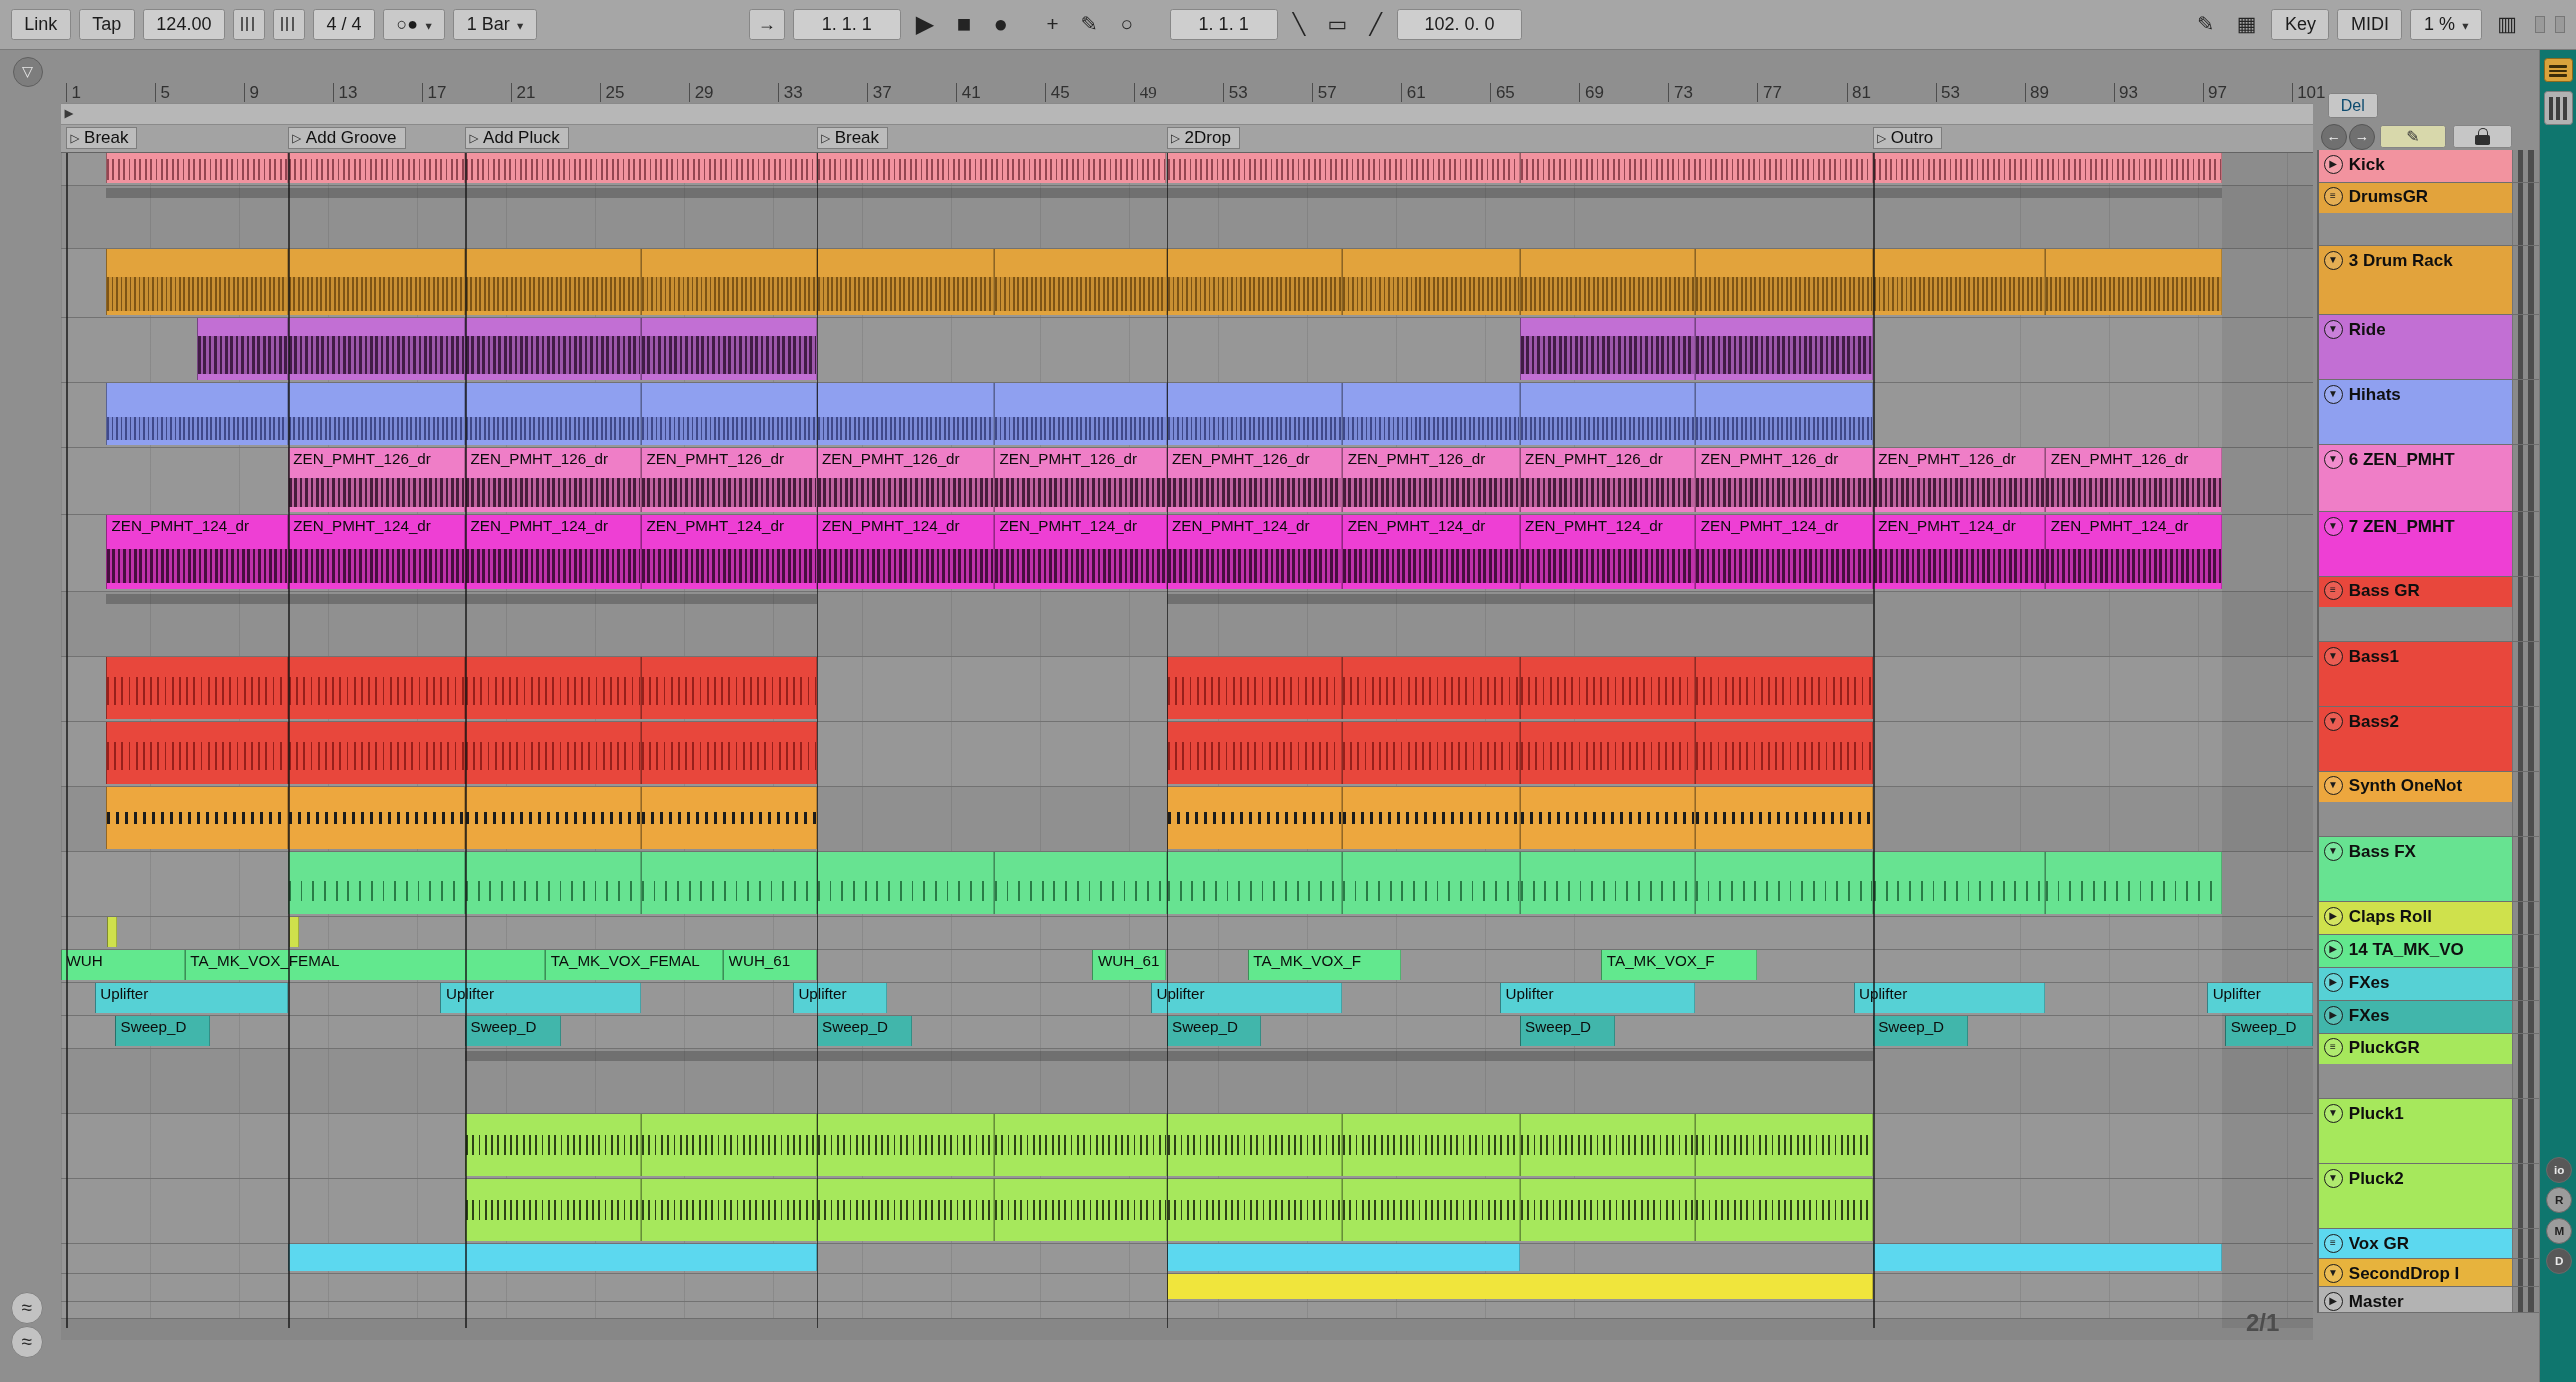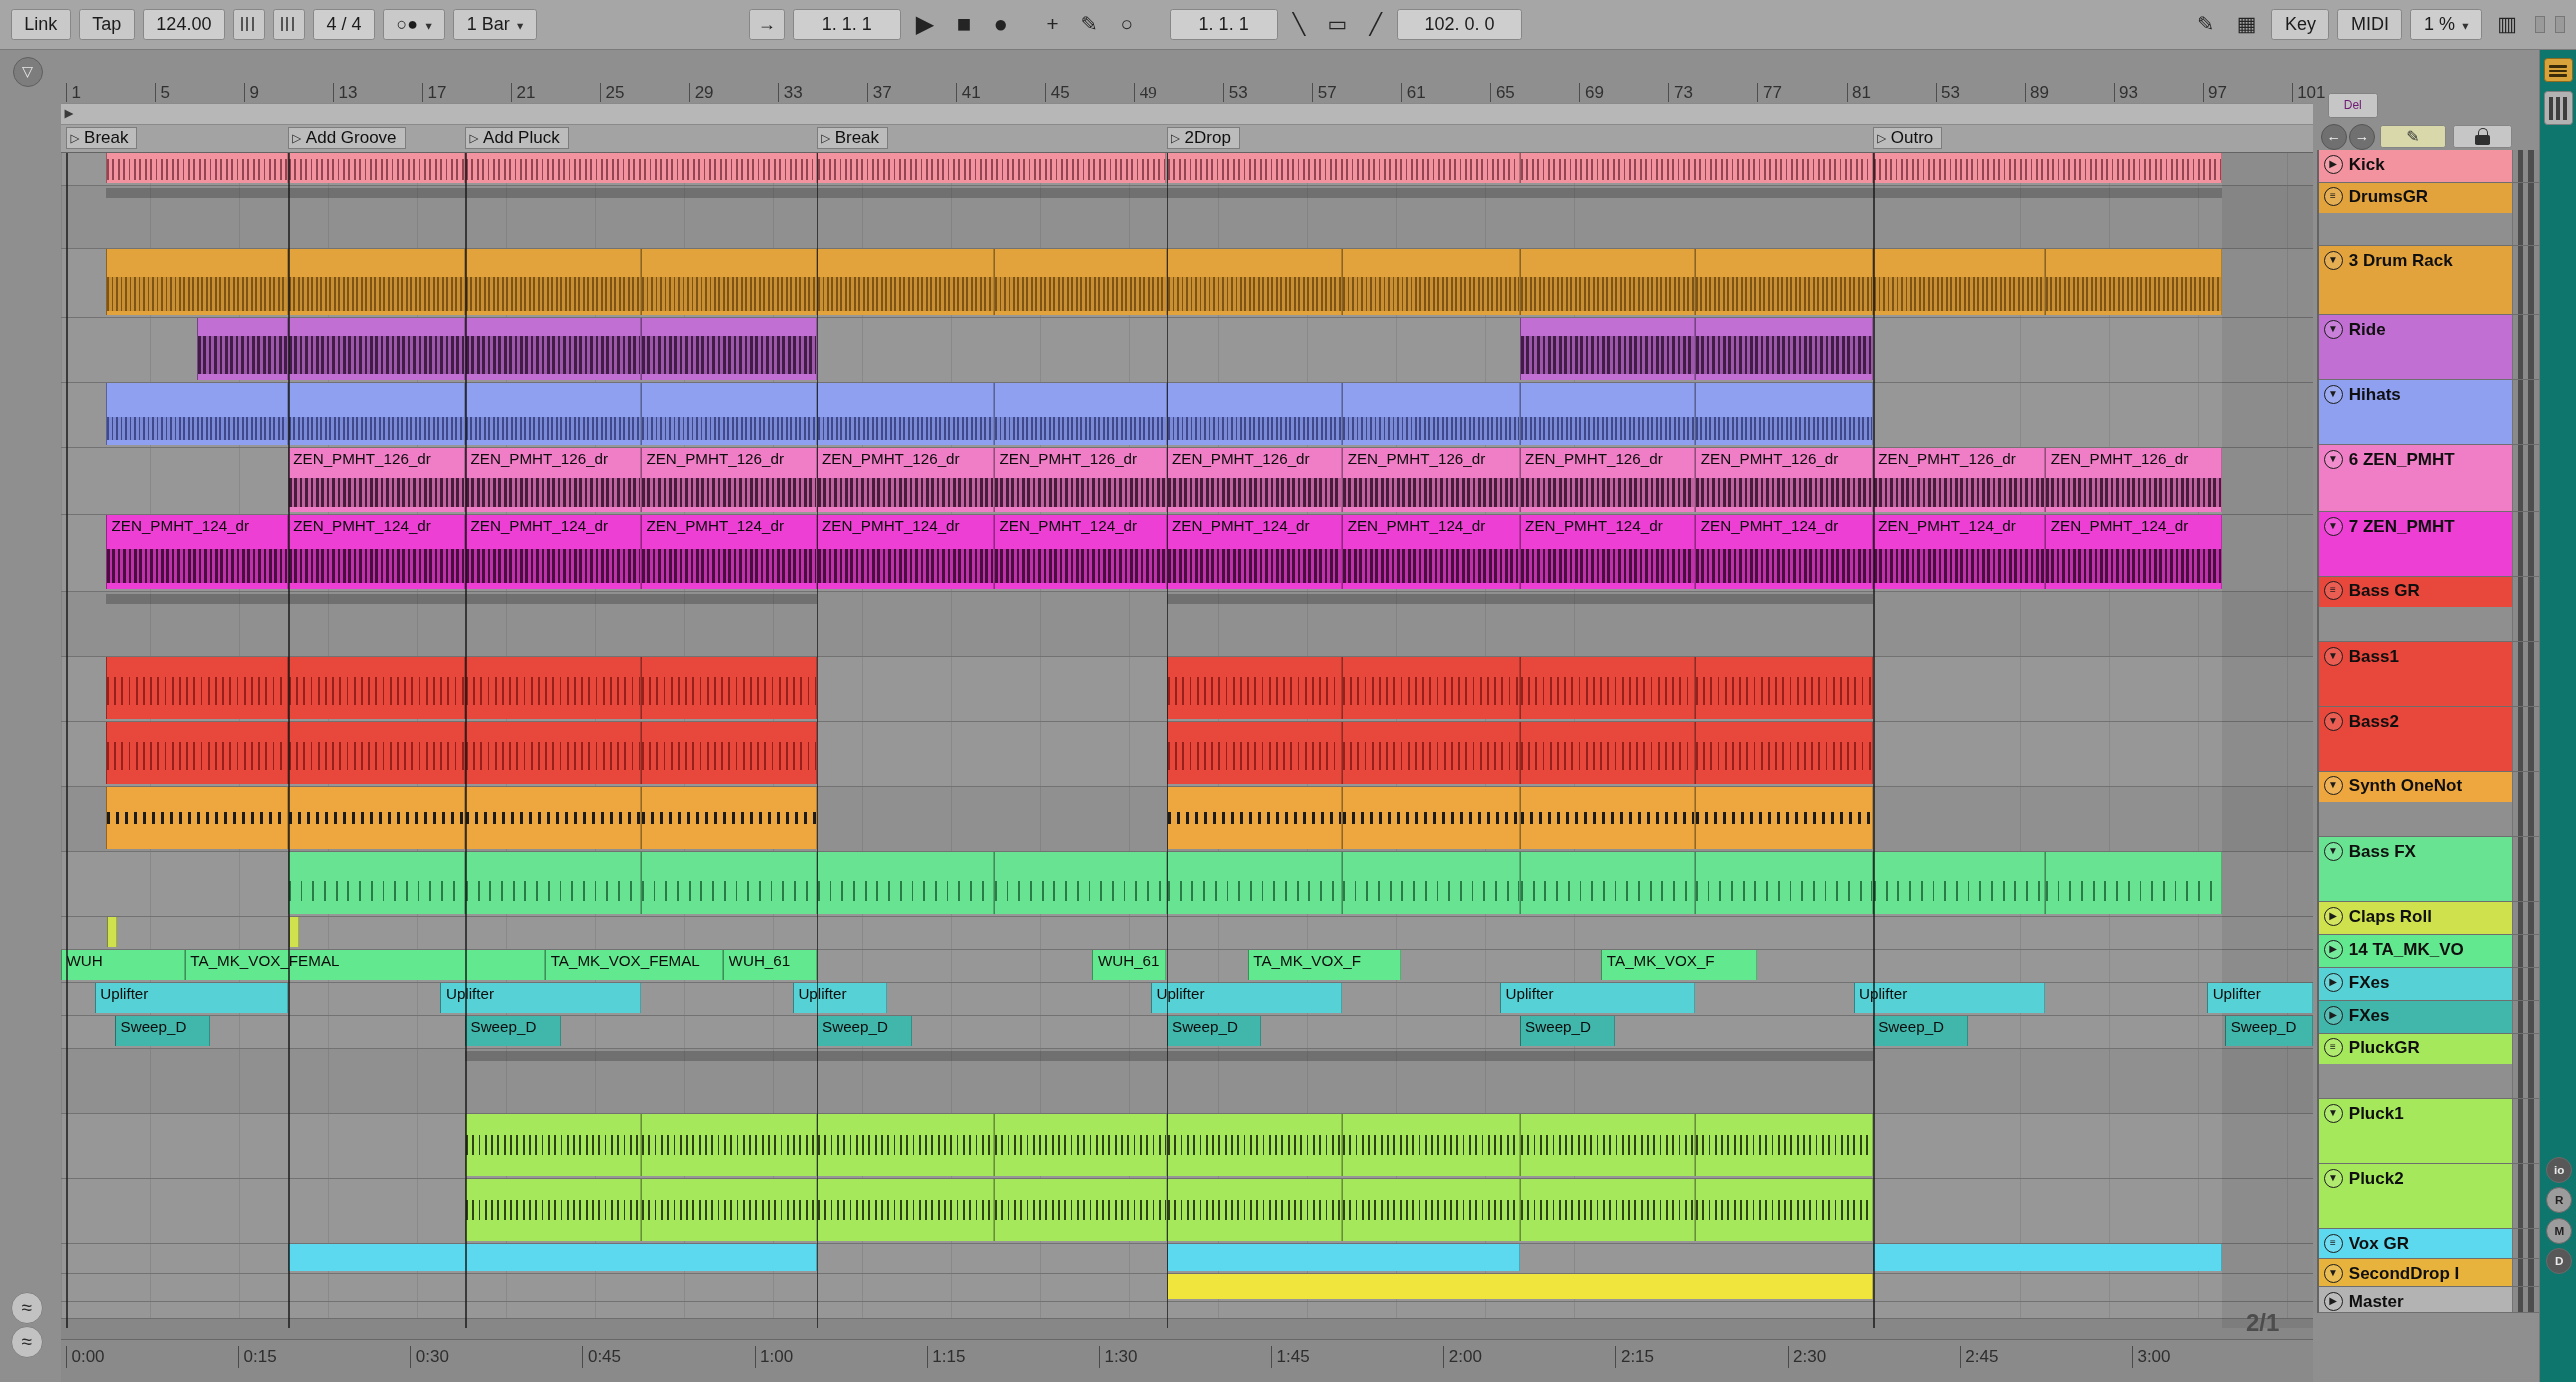--- a/index.html
+++ b/index.html
@@ -66,21 +66,21 @@
 
   
   #hscroll{position:absolute;left:61px;top:1318px;width:2252px;height:21.5px;background:#878787;border-top:0.9px solid #6e6e6e;box-sizing:border-box}
   #grid-label{position:absolute;left:2246px;top:1309px;font-size:24px;font-weight:bold;color:#4d4d4d;z-index:20}
   #time-ruler{position:absolute;left:61px;top:1339px;width:2252px;height:43px;background:#8a8a8a;border-top:1.8px solid #686868;box-sizing:border-box}
   .time-num{position:absolute;top:6.3px;height:21.5px;line-height:21.5px;font-size:17px;color:#2e2e2e;border-left:0.9px solid #4a4a4a;padding-left:4.5px}
 
   
   #edit-controls{position:absolute;left:2317px;top:88px;width:222px;height:62px}
   #del-btn{position:absolute;left:10.8px;top:5.4px;width:50px;height:25px;background:#c6c6c6;border:0.9px solid #828282;
-       border-radius:2.7px;font-size:12px;text-align:center;line-height:23px;color:#701a75;box-sizing:border-box}
+       border-radius:2.7px;font-size:16px;text-align:center;line-height:23px;color:#0c4a6e;box-sizing:border-box}
   .nav-circle{position:absolute;top:36px;width:24px;height:24px;border-radius:50%;background:#707070;color:#efefef;
        font-size:14.3px;text-align:center;line-height:23px;border:0.9px solid #555}
   #nav-back{left:3.6px}#nav-fwd{left:32px}
   .mini-wide{position:absolute;top:37px;height:23px;border:0.9px solid #858585;border-radius:2.7px;box-sizing:border-box;text-align:center}
   #draw-auto{left:63px;width:66px;background:#d8d8ab;font-size:16px;line-height:21.5px;color:#333}
   #lock-env{left:136px;width:59px;background:#c6c6c6}
   .lock{display:inline-block;position:relative;width:15.2px;height:11.7px;margin-top:8px}
   .lock .shackle{position:absolute;left:2.7px;top:-6.3px;width:8px;height:7.2px;border:1.8px solid #303030;border-bottom:none;border-radius:6.3px 6.3px 0 0}
   .lock .lbody{position:absolute;left:0;top:0.9px;width:15.2px;height:10px;background:#303030;border-radius:1.8px}
 
@@ -498,35 +498,20 @@
         <div class="loc-line" style="left: 10.07%;"></div>
         <div class="loc-line" style="left: 17.94%;"></div>
         <div class="loc-line" style="left: 33.55%;"></div>
         <div class="loc-line" style="left: 49.09%;"></div>
         <div class="loc-line" style="left: 80.45%;"></div>
       </div>
   </div>
 
   <div id="hscroll"></div>
   <div id="grid-label">2/1</div>
-  <div id="time-ruler">
-      <div class="time-num" style="left: 0.22%;">0:00</div>
-      <div class="time-num" style="left: 7.865%;">0:15</div>
-      <div class="time-num" style="left: 15.51%;">0:30</div>
-      <div class="time-num" style="left: 23.155%;">0:45</div>
-      <div class="time-num" style="left: 30.8%;">1:00</div>
-      <div class="time-num" style="left: 38.445%;">1:15</div>
-      <div class="time-num" style="left: 46.09%;">1:30</div>
-      <div class="time-num" style="left: 53.735%;">1:45</div>
-      <div class="time-num" style="left: 61.38%;">2:00</div>
-      <div class="time-num" style="left: 69.025%;">2:15</div>
-      <div class="time-num" style="left: 76.67%;">2:30</div>
-      <div class="time-num" style="left: 84.315%;">2:45</div>
-      <div class="time-num" style="left: 91.96%;">3:00</div>
-    </div>
 
   <div id="edit-controls">
     <div id="del-btn">Del</div>
     <div class="nav-circle" id="nav-back">←</div>
     <div class="nav-circle" id="nav-fwd">→</div>
     <div class="mini-wide" id="draw-auto">
       <span>✎</span>
     </div>
     <div class="mini-wide" id="lock-env">
       <span class="lock"><span class="shackle"></span><span class="lbody"></span></span>

